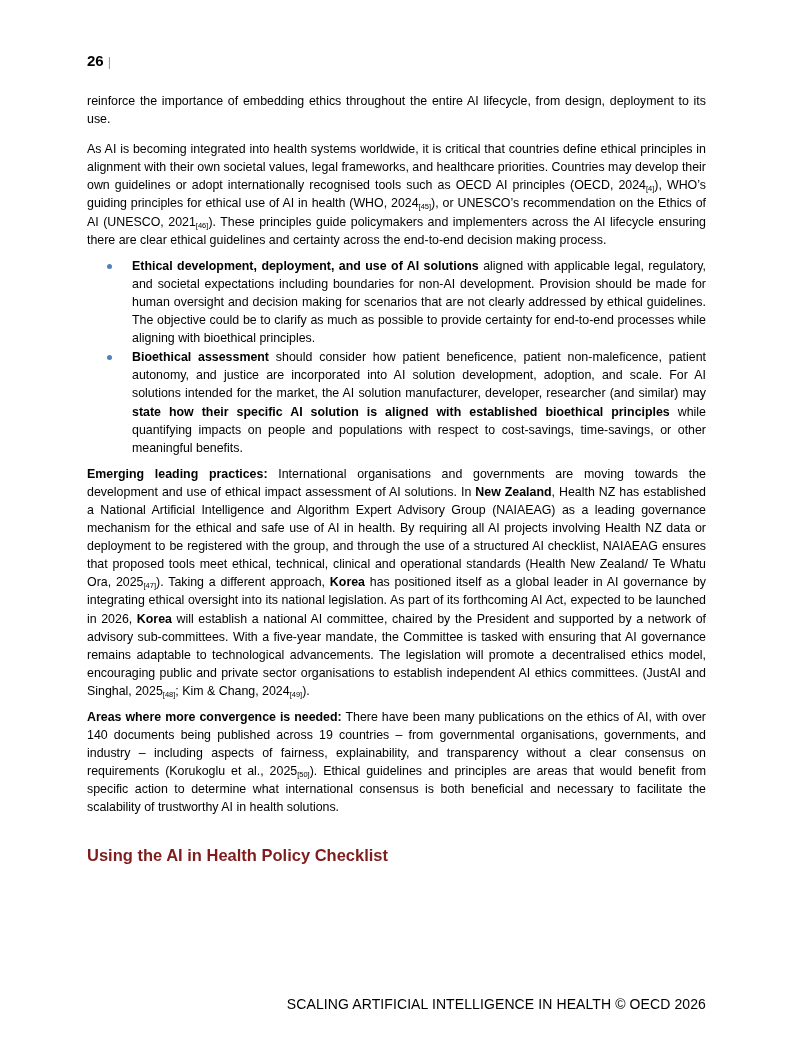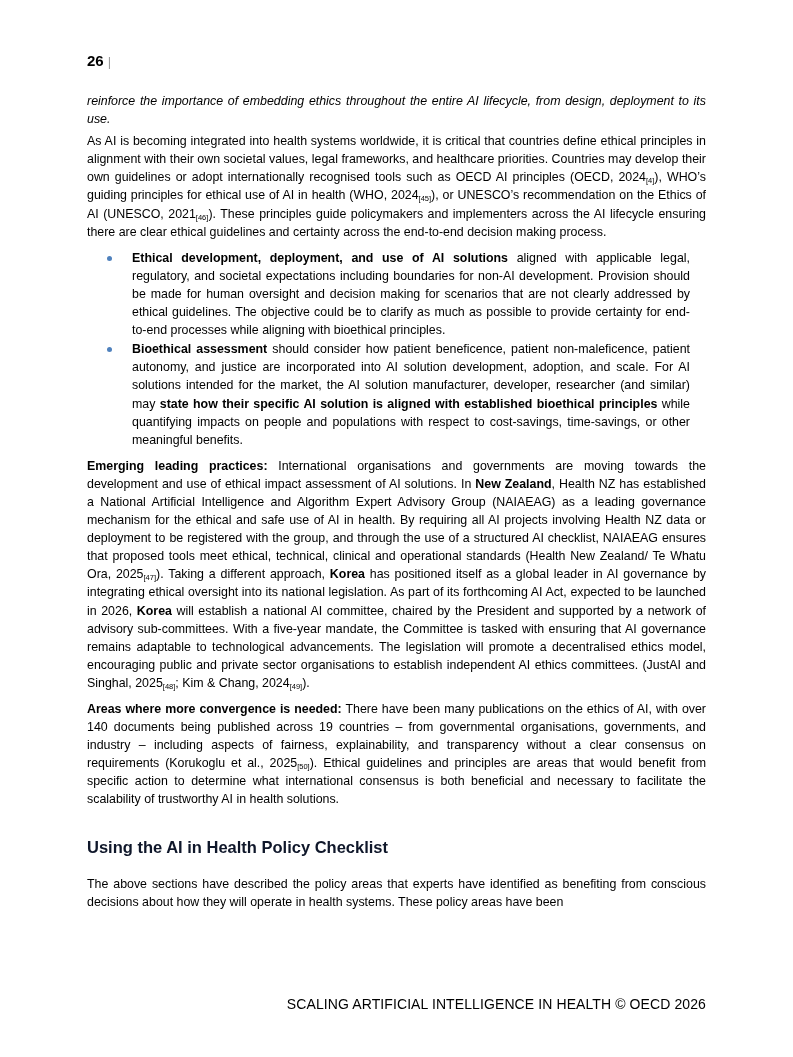--- a/index.html
+++ b/index.html
@@ -4,27 +4,27 @@
 <style>
   html, body { margin: 0; padding: 0; background: #ffffff; }
   body { width: 793px; height: 1057px; position: relative; overflow: hidden; }
   .page { position: absolute; left: 0; top: 0; width: 793px; height: 1057px; background: #fff; }
   .text { font-family: "Liberation Sans", sans-serif; color: #000; font-size: 12.4px; line-height: 18.1px; }
   .header { position: absolute; left: 87px; top: 52px; font-family: "Liberation Sans", sans-serif; font-size: 15px; }
   .header .num { font-weight: bold; }
   .header .bar { color: #9a9a9a; font-weight: normal; margin-left: 4px; font-size: 13px; }
   .body { position: absolute; left: 87px; top: 92px; width: 619px; }
   p { margin: 0 0 8px 0; text-align: justify; }
-  p.first { margin-bottom: 4px; font-style: italic; }
+  p.first { margin-bottom: 12px; }
   b { font-weight: bold; }
   sub.ref { font-size: 7.5px; vertical-align: -1.5px; line-height: 0; }
-  ul { list-style: none; margin: 0 16px 8px 0; padding: 0 0 0 45px; }
+  ul { list-style: none; margin: 0 0 8px 0; padding: 0 0 0 45px; }
   ul li { position: relative; text-align: justify; margin: 0 0 1px 0; }
   ul li .bullet { position: absolute; left: -25px; top: 7px; width: 5px; height: 5px; border-radius: 50%; background: #4f81bd; }
-  h2 { font-family: "Liberation Sans", sans-serif; font-size: 16.5px; font-weight: bold; color: #0f172a; margin: 28px 0 18px 0; line-height: 20px; }
+  h2 { font-family: "Liberation Sans", sans-serif; font-size: 16.5px; font-weight: bold; color: #7f1d1d; margin: 28px 0 18px 0; line-height: 20px; }
   .footer { position: absolute; right: 87px; top: 996px; font-family: "Liberation Sans", sans-serif; font-size: 14px; color: #000; letter-spacing: 0.1px; }
 </style>
 </head>
 <body>
 
 <div class="page">
 
   <div class="header">
     <span class="num">26</span><span class="bar">|</span>
   </div>
@@ -46,17 +46,16 @@
         <b>Bioethical assessment</b><span> should consider how patient beneficence, patient non-maleficence, patient autonomy, and justice are incorporated into AI solution development, adoption, and scale. For AI solutions intended for the market, the AI solution manufacturer, developer, researcher (and similar) may </span><b>state how their specific AI solution is aligned with established bioethical principles</b><span> while quantifying impacts on people and populations with respect to cost-savings, time-savings, or other meaningful benefits.</span>
       </li>
     </ul>
 
     <p><b>Emerging leading practices:</b><span> International organisations and governments are moving towards the development and use of ethical impact assessment of AI solutions. In </span><b>New Zealand</b><span>, Health NZ has established a National Artificial Intelligence and Algorithm Expert Advisory Group (NAIAEAG) as a leading governance mechanism for the ethical and safe use of AI in health. By requiring all AI projects involving Health NZ data or deployment to be registered with the group, and through the use of a structured AI checklist, NAIAEAG ensures that proposed tools meet ethical, technical, clinical and operational standards (Health New Zealand/ Te Whatu Ora, 2025</span><sub class="ref">[47]</sub><span>). Taking a different approach, </span><b>Korea</b><span> has positioned itself as a global leader in AI governance by integrating ethical oversight into its national legislation. As part of its forthcoming AI Act, expected to be launched in 2026, </span><b>Korea</b><span> will establish a national AI committee, chaired by the President and supported by a network of advisory sub-committees. With a five-year mandate, the Committee is tasked with ensuring that AI governance remains adaptable to technological advancements. The legislation will promote a decentralised ethics model, encouraging public and private sector organisations to establish independent AI ethics committees. (JustAI and Singhal, 2025</span><sub class="ref">[48]</sub><span>; Kim &amp; Chang, 2024</span><sub class="ref">[49]</sub><span>).</span></p>
 
     <p><b>Areas where more convergence is needed:</b><span> There have been many publications on the ethics of AI, with over 140 documents being published across 19 countries – from governmental organisations, governments, and industry – including aspects of fairness, explainability, and transparency without a clear consensus on requirements (Korukoglu et al., 2025</span><sub class="ref">[50]</sub><span>). Ethical guidelines and principles are areas that would benefit from specific action to determine what international consensus is both beneficial and necessary to facilitate the scalability of trustworthy AI in health solutions.</span></p>
 
     <h2>Using the AI in Health Policy Checklist</h2>
 
-    <p>The above sections have described the policy areas that experts have identified as benefiting from conscious decisions about how they will operate in health systems. These policy areas have been</p>
   </div>
 
   <div class="footer">SCALING ARTIFICIAL INTELLIGENCE IN HEALTH © OECD 2026</div>
 </div>
 
 </body></html>

